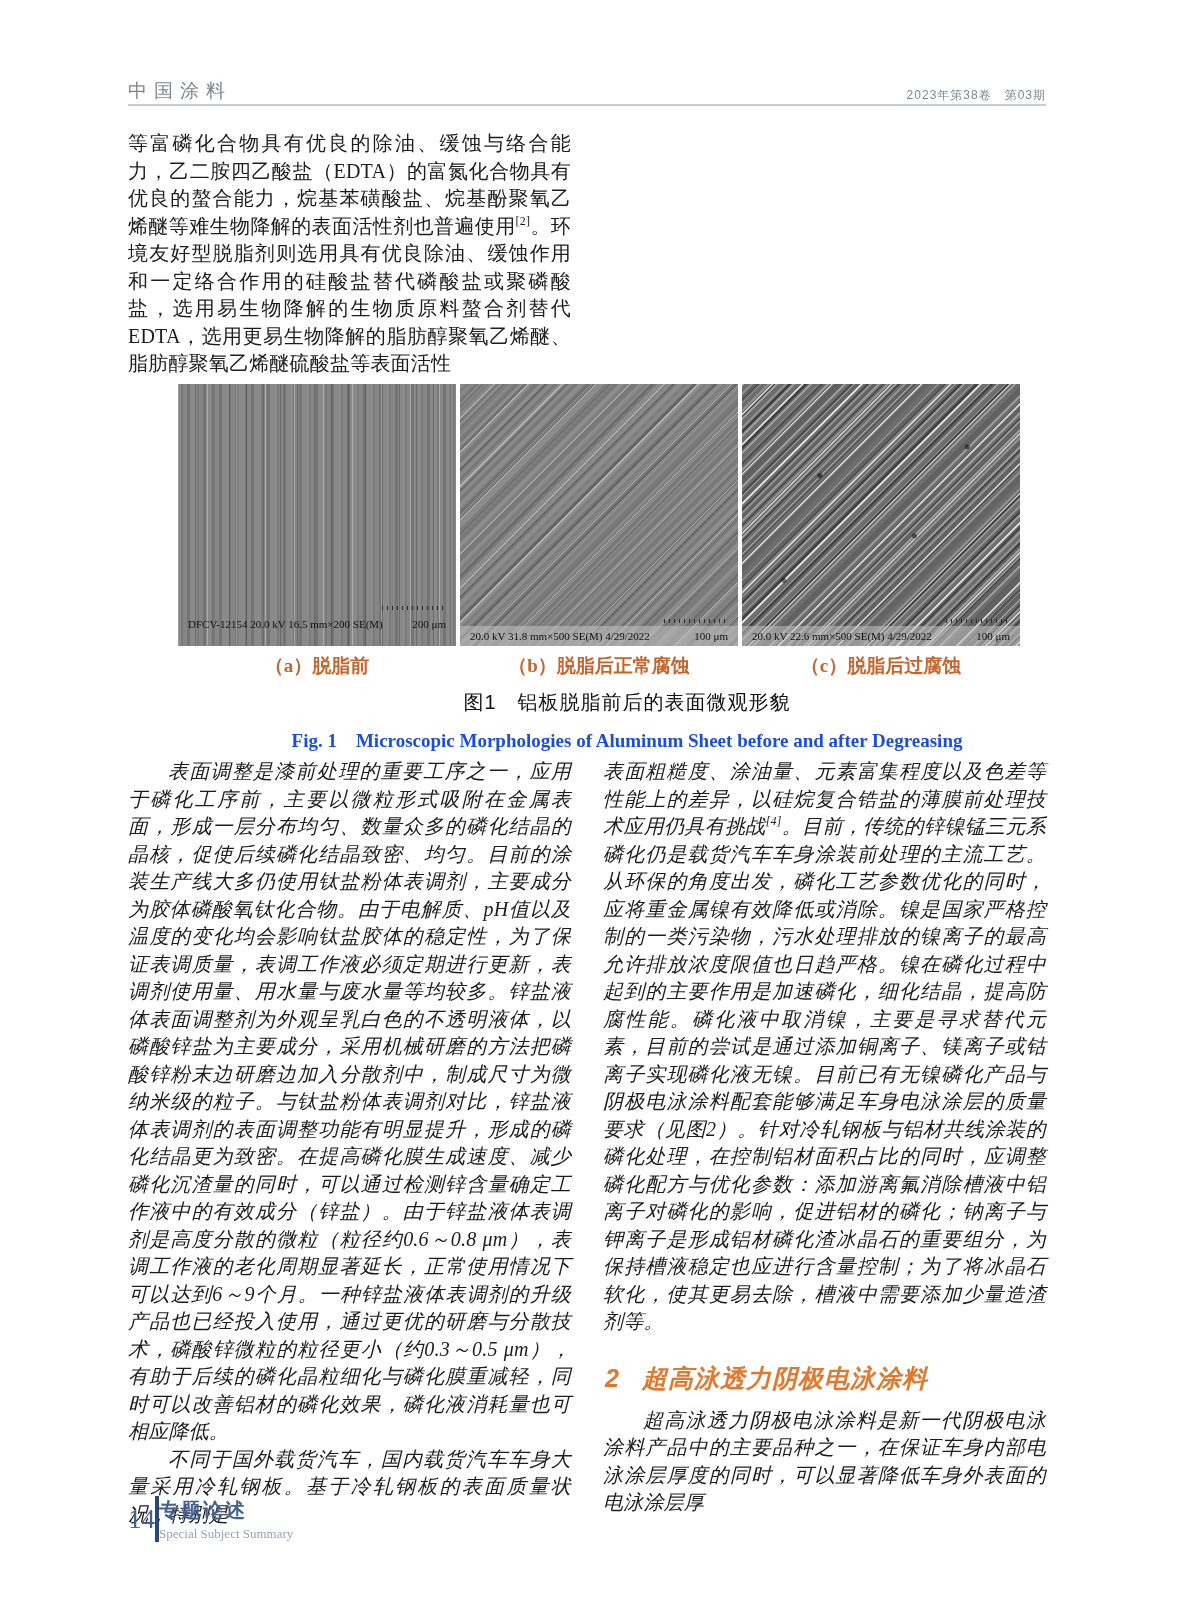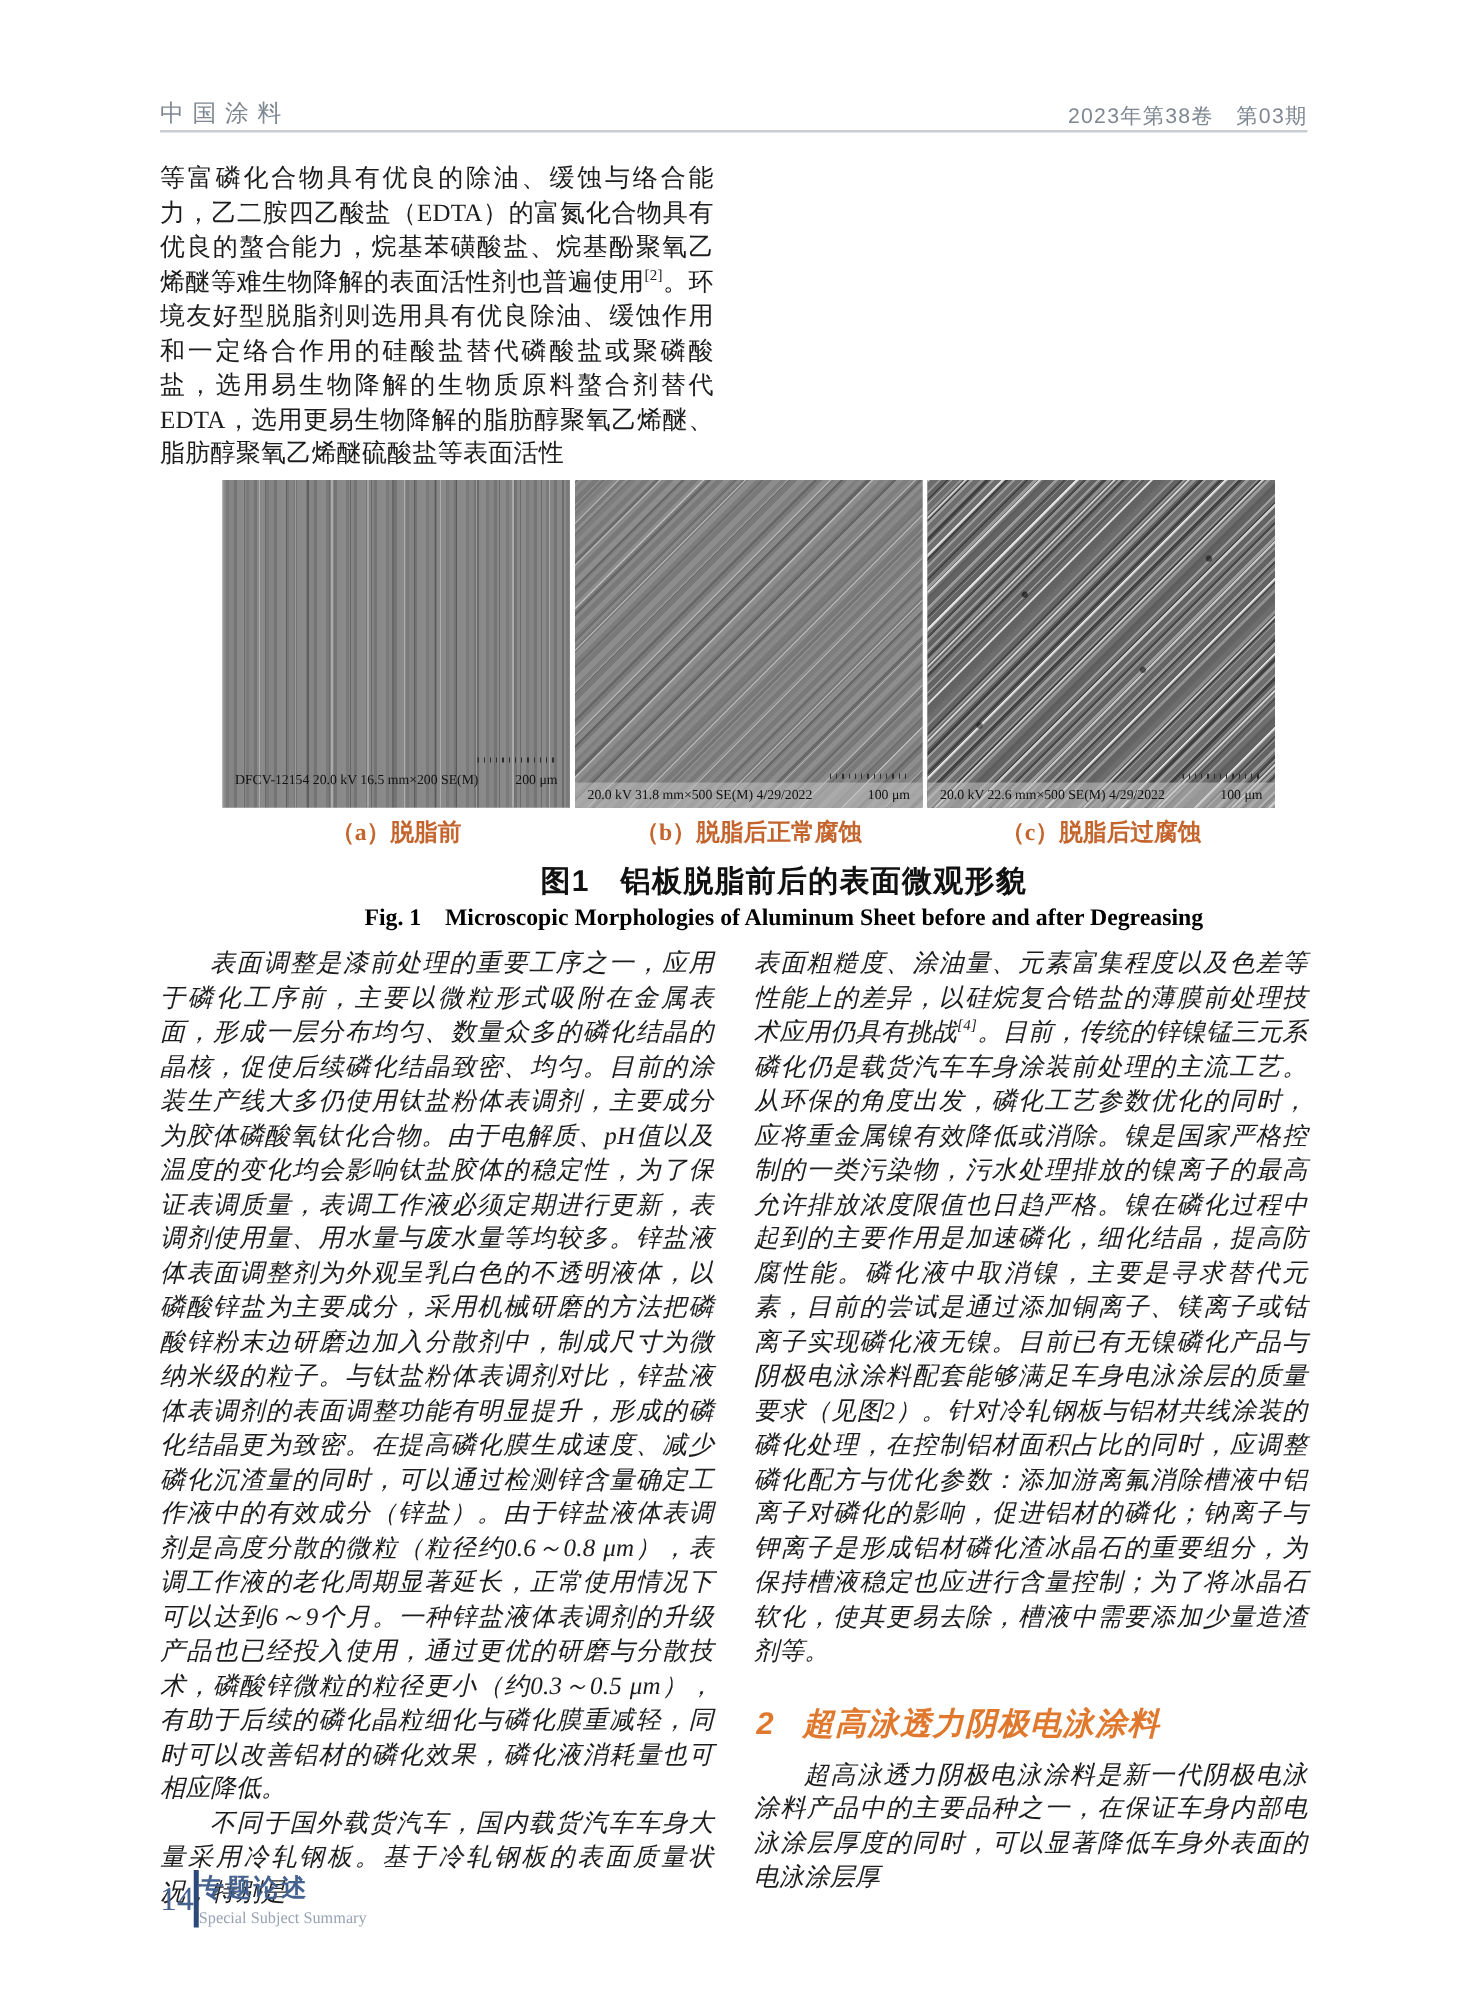--- a/index.html
+++ b/index.html
@@ -14,21 +14,21 @@
   
   .header{
     position:absolute;left:128px;top:78px;width:918px;
     display:flex;justify-content:space-between;align-items:flex-end;
     padding-bottom:0;
     border-bottom:2px solid #c9cdd2;
     font-family:"Liberation Sans", sans-serif;
     color:#7e8791;
   }
   .journal{font-size:19px;letter-spacing:7px;}
-  .issue{font-size:17px;letter-spacing:1px;}
+  .issue{font-size:12px;letter-spacing:1px;}
   
   .cols{
     position:absolute;left:128px;width:918px;
     display:flex;gap:32px;
   }
   .cols.top{top:130px;}
   .cols.main{top:758px;font-style:italic;}
   .col{width:443px;}
   .col p{
     margin:0;
@@ -84,26 +84,26 @@
   .ticks.bc{bottom:23px;}
   .panel-captions{display:flex;gap:4px;margin-top:7px;}
   .panel-caption{
     width:278px;text-align:center;
     color:#c4652e;font-size:19px;font-weight:bold;
     font-family:"Liberation Serif", serif;
   }
   .fig-title-zh{
     margin-top:10px;text-align:center;
     font-family:"Liberation Sans", sans-serif;
-    font-weight:bold;font-size:24px;color:#111;letter-spacing:1px;
+    font-weight:normal;font-size:20px;color:#111;letter-spacing:1px;
   }
   .fig-title-en{
-    margin-top:0;text-align:center;
-    font-family:"Liberation Serif", serif;
-    font-weight:bold;font-size:19px;color:#000000;
+    margin-top:12px;text-align:center;
+    font-family:"Liberation Serif", serif;
+    font-weight:bold;font-size:19px;color:#1d4ed8;
   }
   
   .section-heading{
     display:flex;align-items:baseline;gap:22px;
     margin:26px 0 12px 2px;
     font-family:"Liberation Sans", sans-serif;
     font-weight:bold;font-size:25px;
     color:#e0782e;letter-spacing:1px;
   }
   

